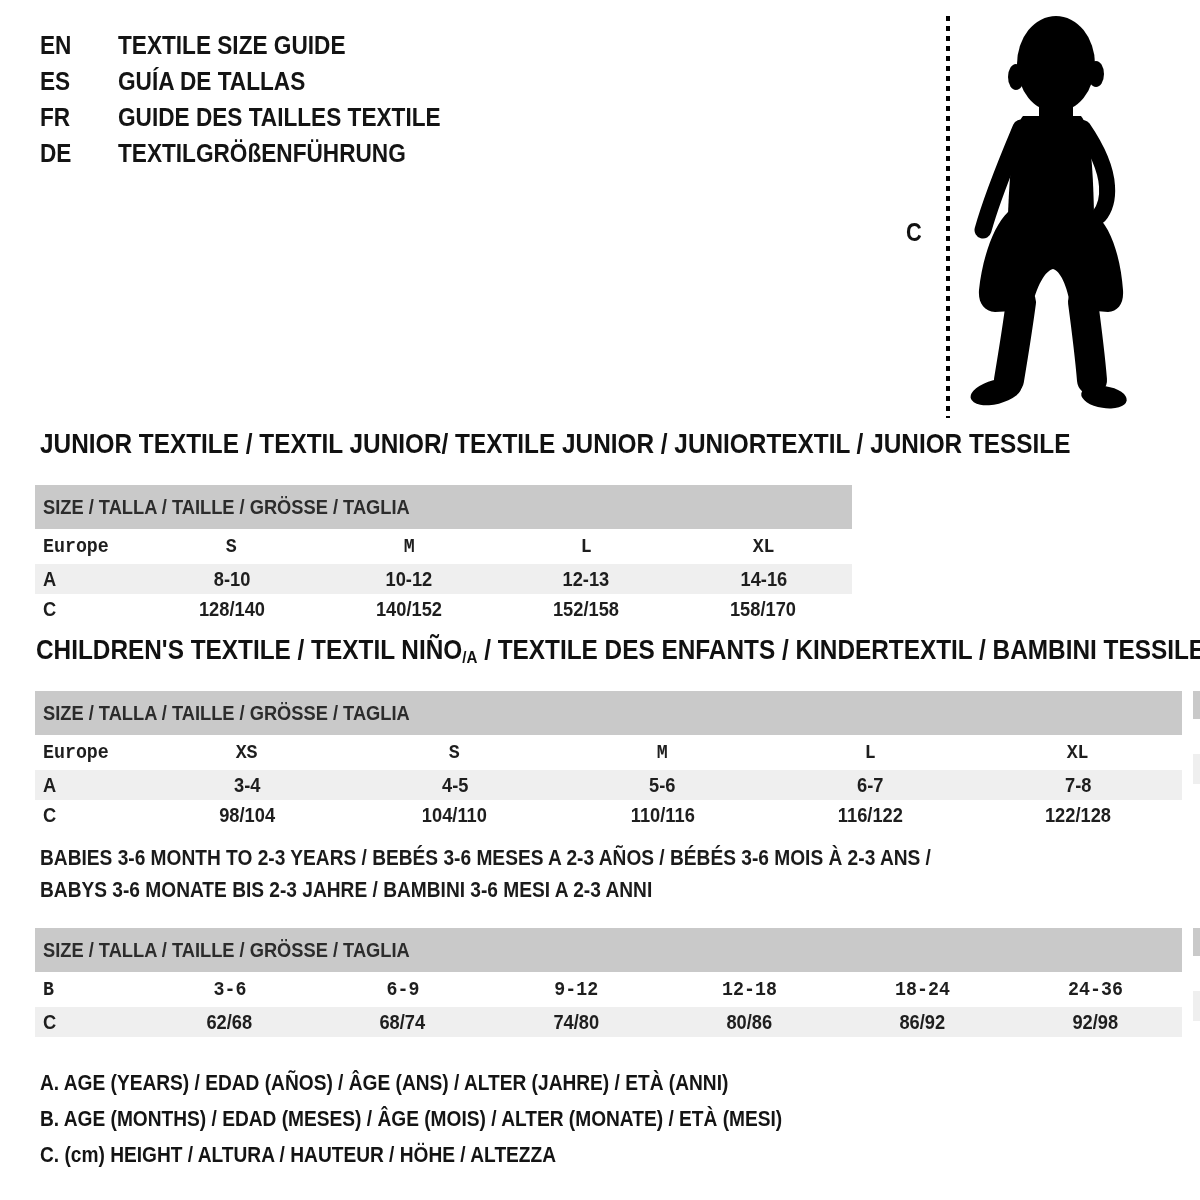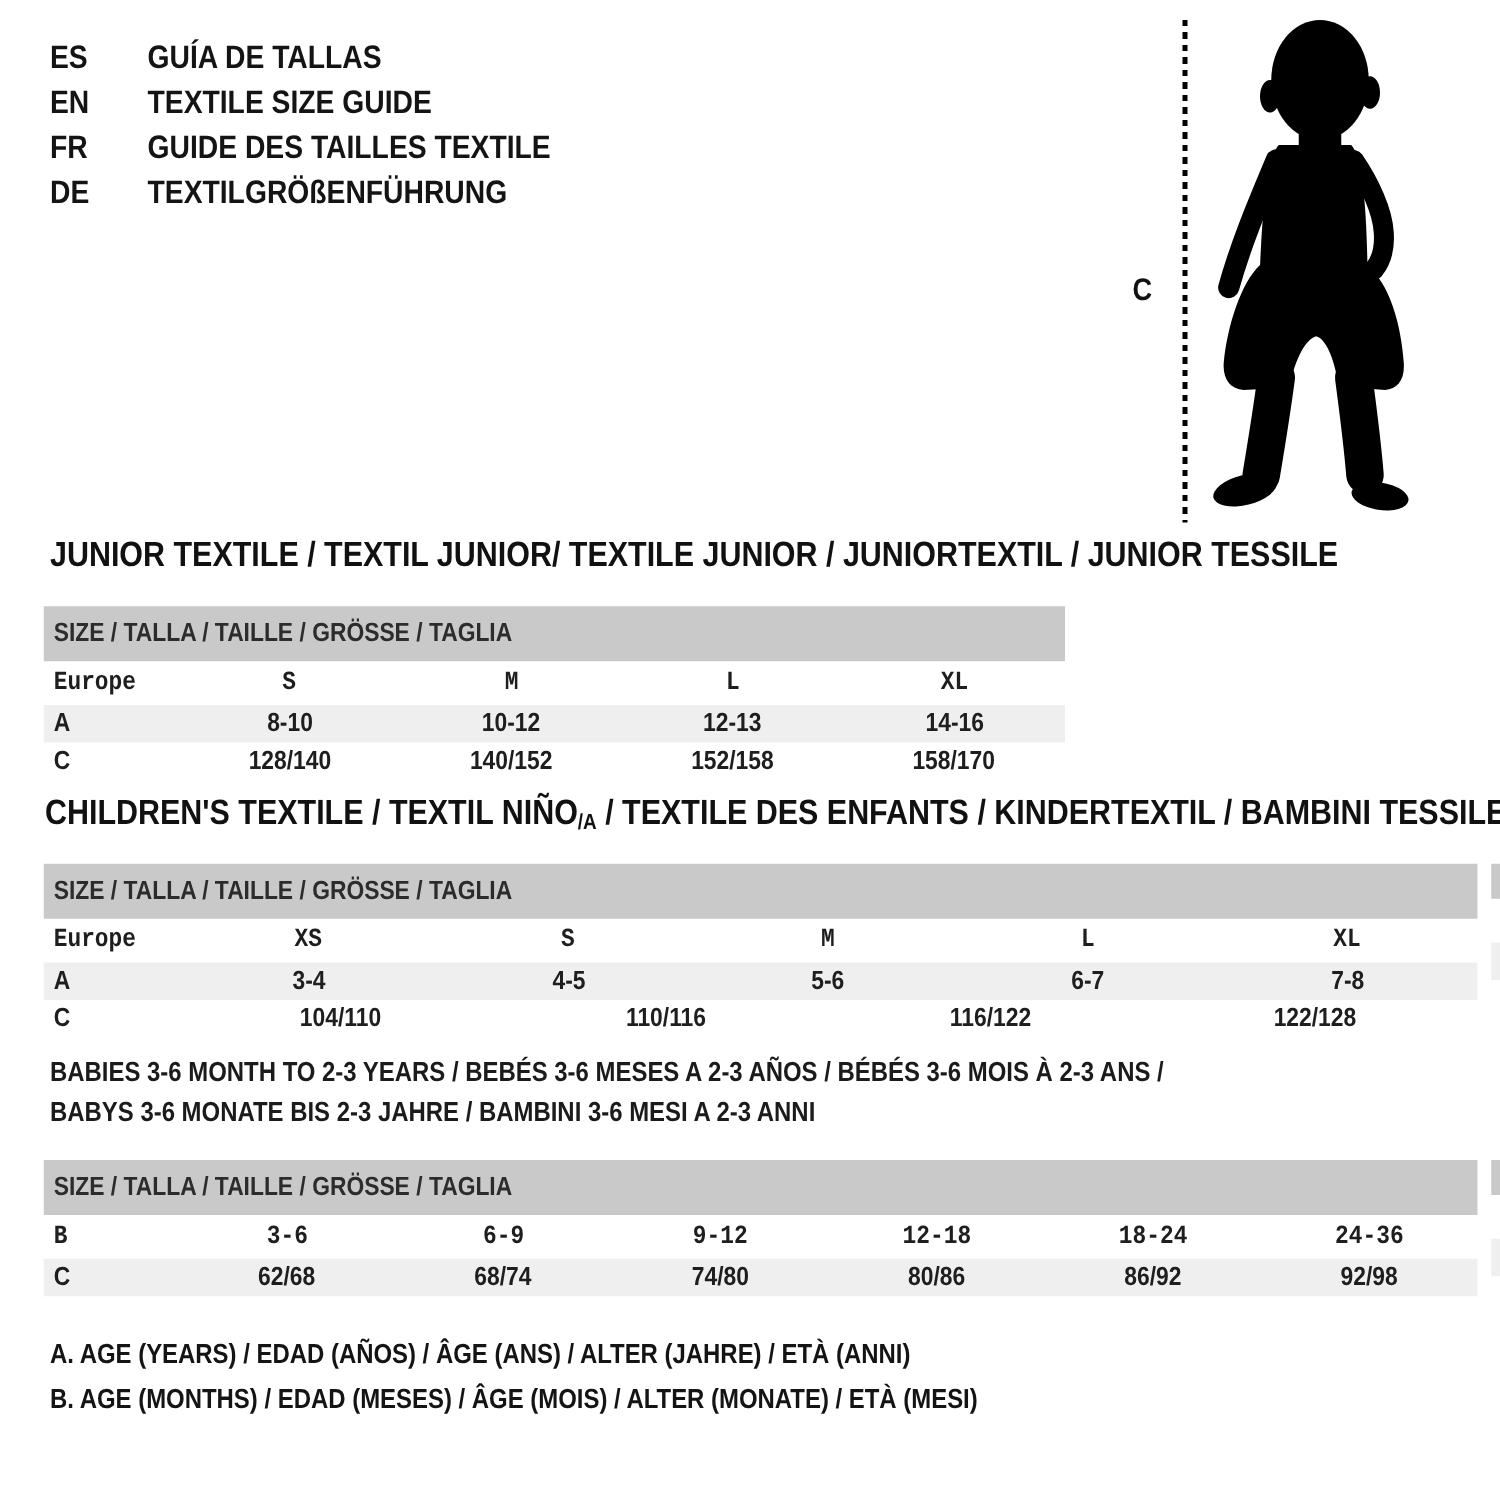--- a/index.html
+++ b/index.html
@@ -54,26 +54,26 @@
 
   
   #notes{left:40px;top:1065px;}
   .note-row{height:36px;display:flex;align-items:center;font-size:22px;color:#141414;}
 </style>
 </head>
 <body>
 
 <div id="languages" class="abs">
     <div class="lang-row">
+      <div class="lang-code"><span class="cond">EN</span></div>
+      <div class="lang-title"><span class="cond">TEXTILE SIZE GUIDE</span></div>
+    </div>
+    <div class="lang-row">
       <div class="lang-code"><span class="cond">ES</span></div>
       <div class="lang-title"><span class="cond">GUÍA DE TALLAS</span></div>
-    </div>
-    <div class="lang-row">
-      <div class="lang-code"><span class="cond">EN</span></div>
-      <div class="lang-title"><span class="cond">TEXTILE SIZE GUIDE</span></div>
     </div>
     <div class="lang-row">
       <div class="lang-code"><span class="cond">FR</span></div>
       <div class="lang-title"><span class="cond">GUIDE DES TAILLES TEXTILE</span></div>
     </div>
     <div class="lang-row">
       <div class="lang-code"><span class="cond">DE</span></div>
       <div class="lang-title"><span class="cond">TEXTILGRÖßENFÜHRUNG</span></div>
     </div>
   </div>
@@ -207,20 +207,23 @@
         </div>
         <div class="val">
           <span class="condc">7-8</span>
         </div>
       </div>
       <div class="trow">
         <div class="lbl">
           <span class="cond">C</span>
         </div>
         <div class="val">
+          <span class="condc">98/104</span>
+        </div>
+        <div class="val">
           <span class="condc">104/110</span>
         </div>
         <div class="val">
           <span class="condc">110/116</span>
         </div>
         <div class="val">
           <span class="condc">116/122</span>
         </div>
         <div class="val">
           <span class="condc">122/128</span>
@@ -296,13 +299,16 @@
 <div id="sliver-babies-bar" class="abs sliver"></div>
 <div id="sliver-babies-stripe" class="abs sliver"></div>
 
 <div id="notes" class="abs">
     <div class="note-row">
       <span class="cond">A. AGE (YEARS) / EDAD (AÑOS) / ÂGE (ANS) / ALTER (JAHRE) / ETÀ (ANNI)</span>
     </div>
     <div class="note-row">
       <span class="cond">B. AGE (MONTHS) / EDAD (MESES) / ÂGE (MOIS) / ALTER (MONATE) / ETÀ (MESI)</span>
     </div>
+    <div class="note-row">
+      <span class="cond">C. (cm) HEIGHT / ALTURA / HAUTEUR / HÖHE / ALTEZZA</span>
+    </div>
   </div>
 
 </body></html>

